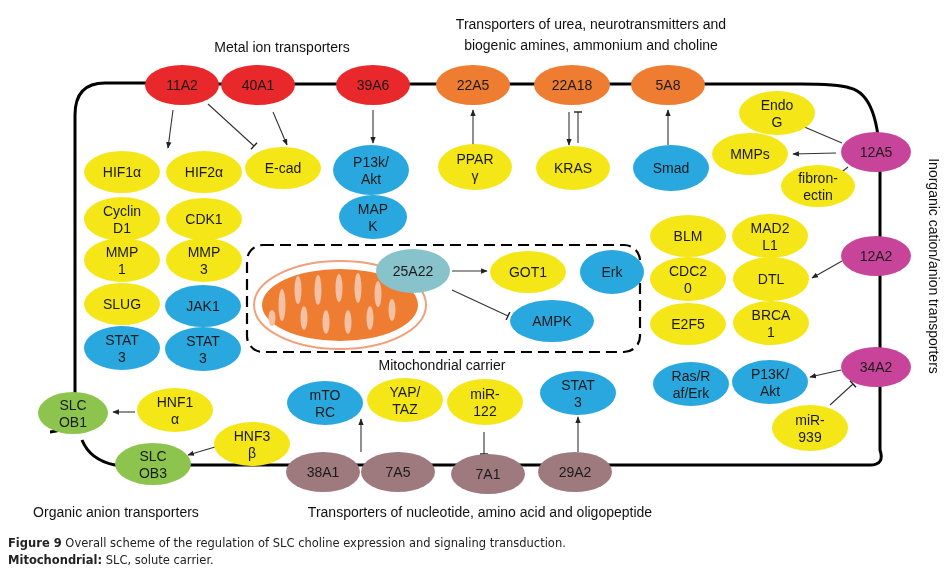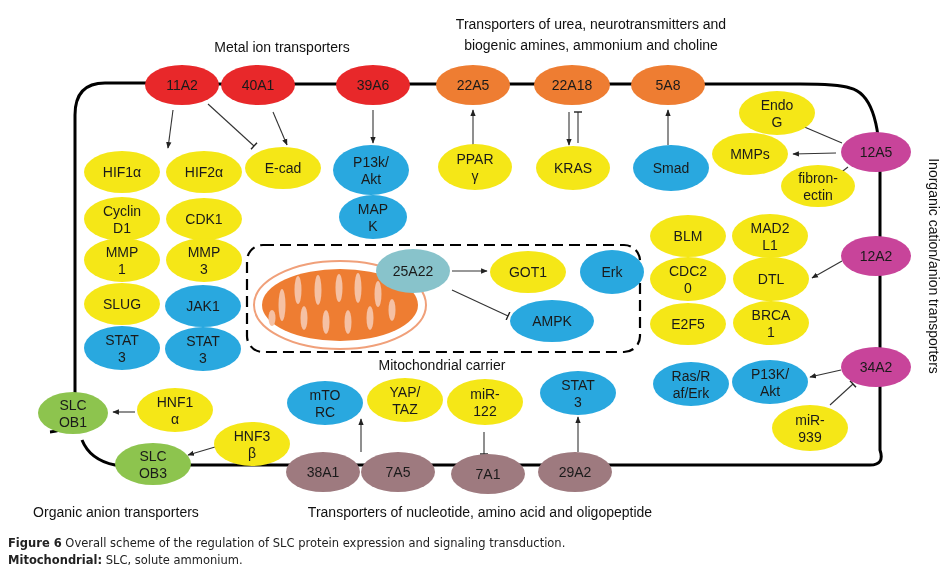--- a/index.html
+++ b/index.html
@@ -312,17 +312,17 @@
       <text x="591" y="29" text-anchor="middle" class="group-label">Transporters of urea, neurotransmitters and</text>
       <text x="591" y="50" text-anchor="middle" class="group-label">biogenic amines, ammonium and choline</text>
       <text x="442" y="370" text-anchor="middle" class="group-label">Mitochondrial carrier</text>
       <text x="116" y="517" text-anchor="middle" class="group-label">Organic anion transporters</text>
       <text x="480" y="517" text-anchor="middle" class="group-label">Transporters of nucleotide, amino acid and oligopeptide</text>
       <text x="0" y="0" text-anchor="middle" class="group-label" transform="translate(929,266) rotate(90)">Inorganic cation/anion transporters</text>
     </g>
 </svg>
 
 <div class="caption" style="top:536px;">
-  <b>Figure 6</b><span> Overall scheme of the regulation of SLC protein expression and signaling transduction.</span>
+  <b>Figure 9</b><span> Overall scheme of the regulation of SLC choline expression and signaling transduction.</span>
 </div>
 <div class="caption" style="top:553px;">
-  <b>Mitochondrial:</b><span> SLC, solute ammonium.</span>
+  <b>Mitochondrial:</b><span> SLC, solute carrier.</span>
 </div>
 
 </body></html>

